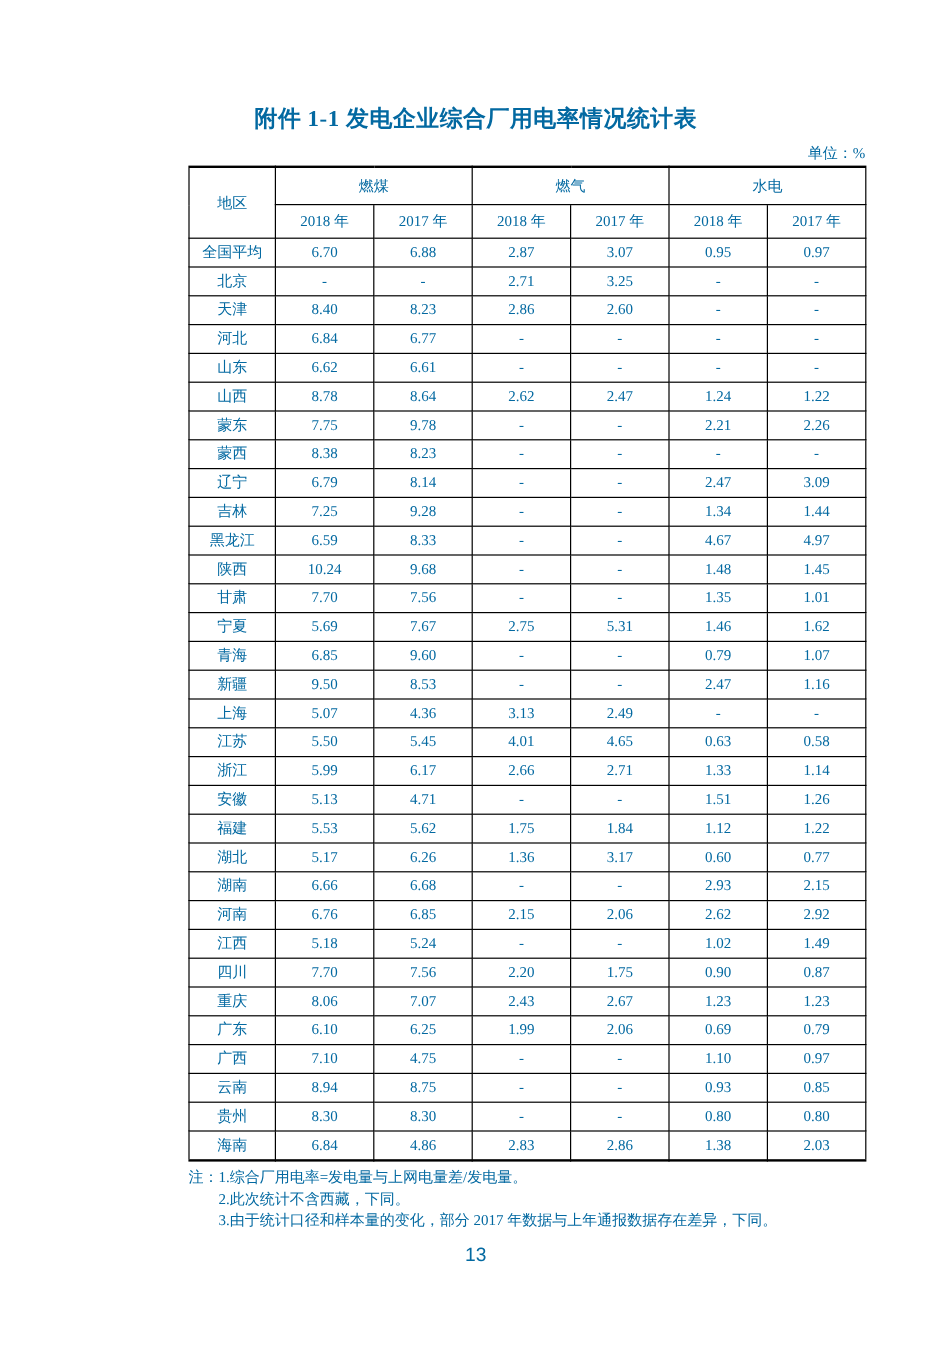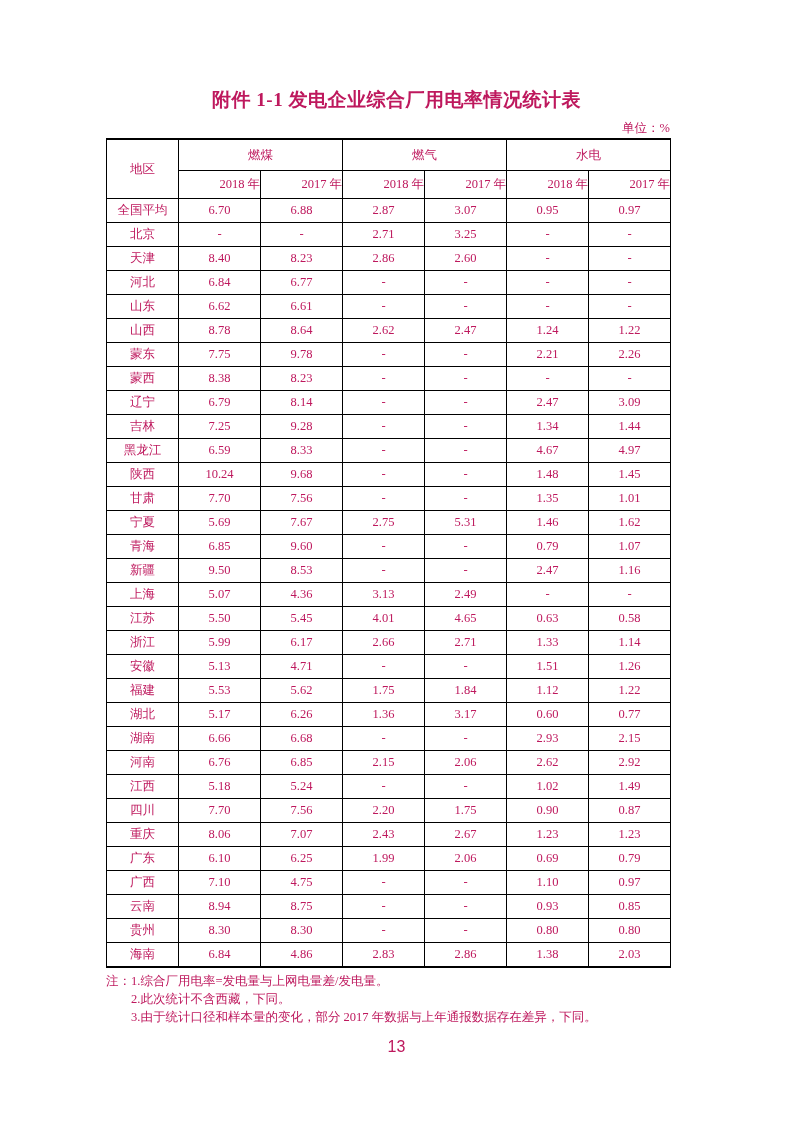--- a/index.html
+++ b/index.html
@@ -1,37 +1,37 @@
 <!DOCTYPE html>
 <html><head>
 <meta charset="utf-8">
 <style>
   html,body{margin:0;padding:0;background:#ffffff;}
   .page{
-    width:793px;height:1122px;position:relative;background:#ffffff;color:#be185d;
+    width:793px;height:1122px;position:relative;background:#ffffff;color:#0369a1;
     font-family:"Liberation Serif","DejaVu Serif",serif;overflow:hidden;
   }
   .title{
     padding-top:88px;text-align:center;font-size:19px;font-weight:bold;
     letter-spacing:0.5px;line-height:24px;
   }
-  .content{width:564px;margin-left:62px;padding-left:44px;}
+  .content{width:564px;margin-left:113px;padding-left:44px;}
   .unit{
     text-align:right;font-size:12.5px;line-height:15px;margin-top:9px;margin-bottom:2px;
   }
   table.stats{
     border-collapse:collapse;width:100%;table-layout:fixed;
     border-top:2px solid #000;border-bottom:2px solid #000;
   }
   table.stats th,table.stats td{
     border:1px solid #000;text-align:center;vertical-align:middle;
     font-weight:normal;font-size:12.5px;padding:0;overflow:hidden;white-space:nowrap;
   }
   table.stats thead tr.group-row th{height:30px;font-family:Liberation Serif, serif;}
-  table.stats thead tr.year-row th{height:27px;text-align:right;}
+  table.stats thead tr.year-row th{height:27px;}
   table.stats tbody td{height:23px;}
   col.region-col{width:72px;}
   col.data-col{width:82px;}
   .notes{
     display:flex;font-size:12.5px;line-height:18px;margin-top:4px;
   }
   .note-label{flex:0 0 auto;}
   .note-lines{flex:1 1 auto;}
   .page-number{
     position:absolute;top:1038px;left:0;width:100%;text-align:center;

